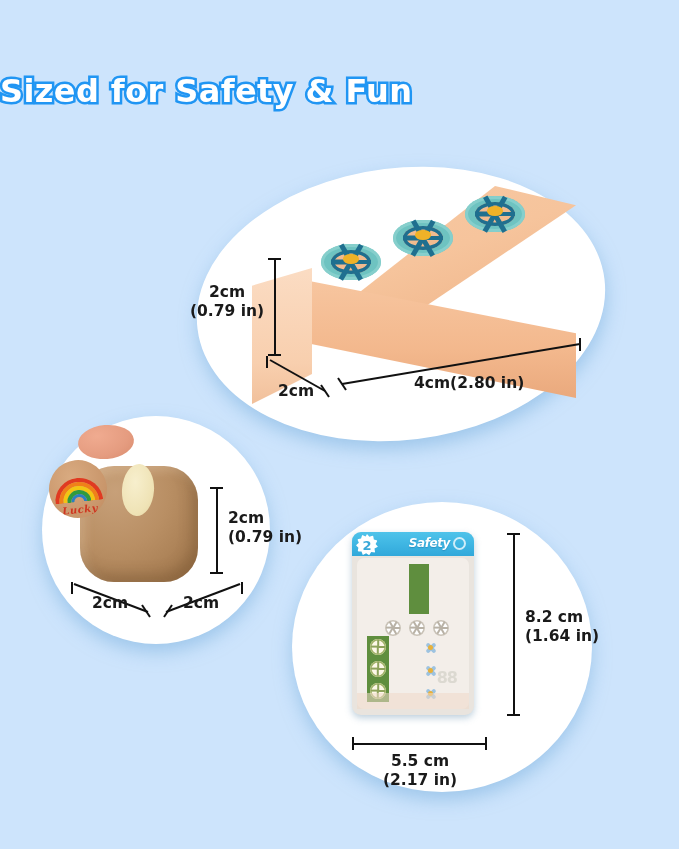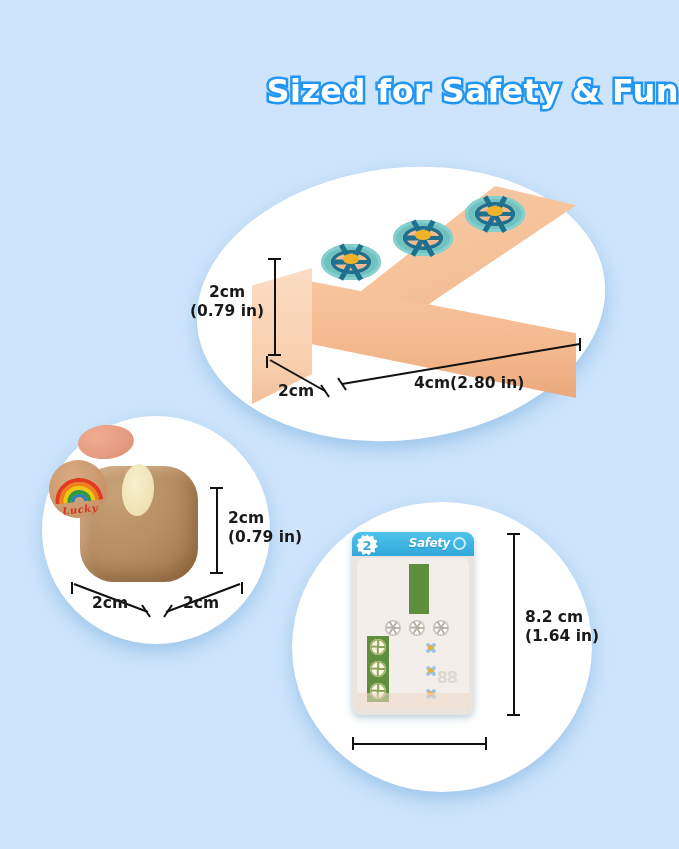--- a/index.html
+++ b/index.html
@@ -14,21 +14,21 @@
     overflow: hidden;
     position: relative;
   }
 
   
   #page-title {
     position: absolute;
     top: 72px;
     left: 0;
     width: 679px;
-    text-align: right;
+    text-align: left;
     font-family: "DejaVu Sans", sans-serif;
     font-size: 32px;
     font-weight: bold;
     letter-spacing: 0.4px;
     color: #ffffff;
     -webkit-text-stroke: 5px #2196f3;
     paint-order: stroke fill;
     text-shadow:
       0 0 1px #2196f3,
       0 2px 0 rgba(33,150,243,0.35);
@@ -600,13 +600,15 @@
 <div class="cap h" style="left:507px; top:714px;"></div>
 <div class="dim" style="left:525px; top:608px;">
   <div>8.2 cm</div>
   <div>(1.64 in)</div>
 </div>
 
 <div class="rule h" style="left:352px; top:743px; width:135px;"></div>
 <div class="cap v" style="left:352px; top:737px;"></div>
 <div class="cap v" style="left:485px; top:737px;"></div>
 <div class="dim center" style="left:352px; top:752px; width:136px;">
+  <div>5.5 cm</div>
+  <div>(2.17 in)</div>
 </div>
 
 </body></html>

